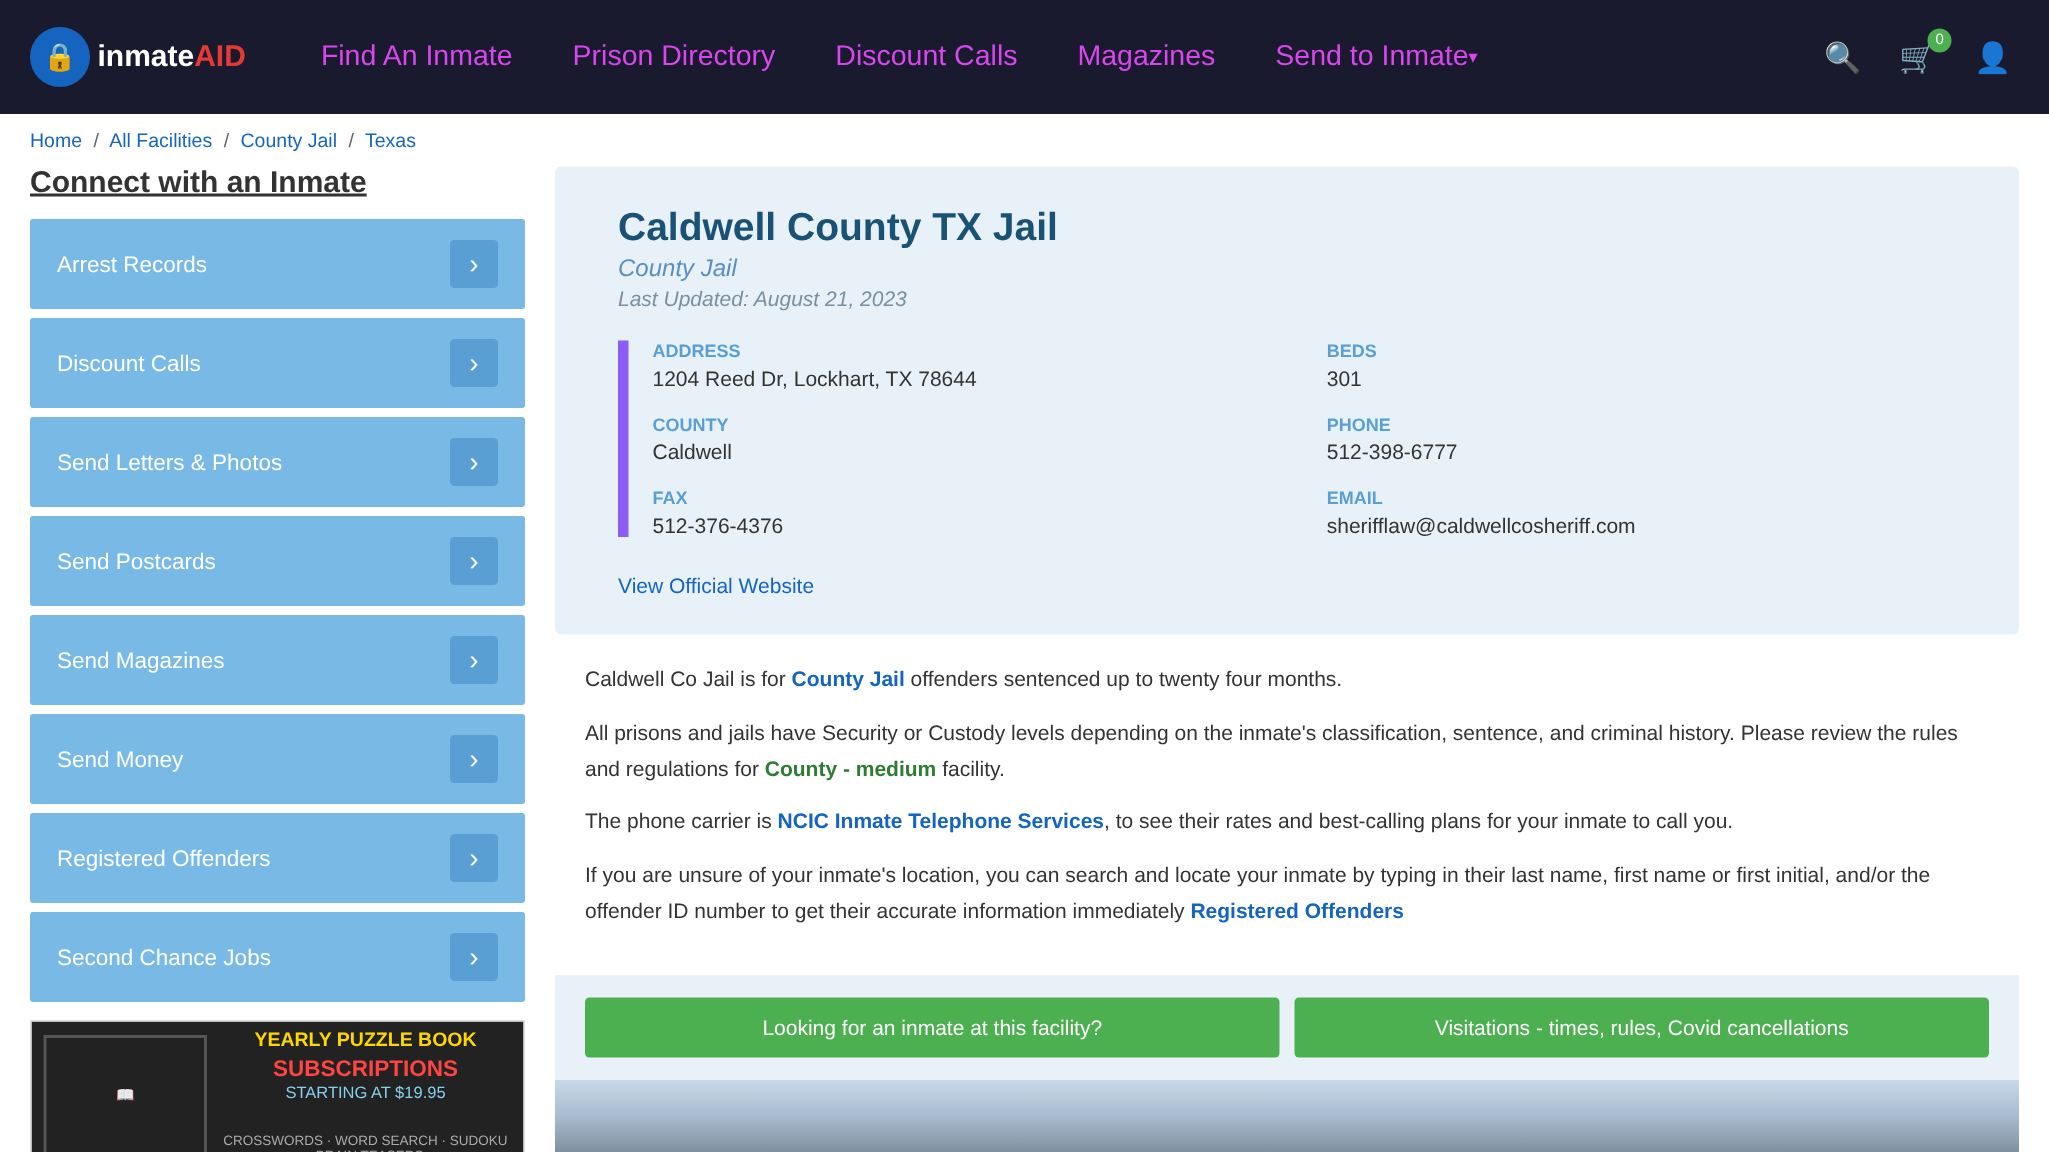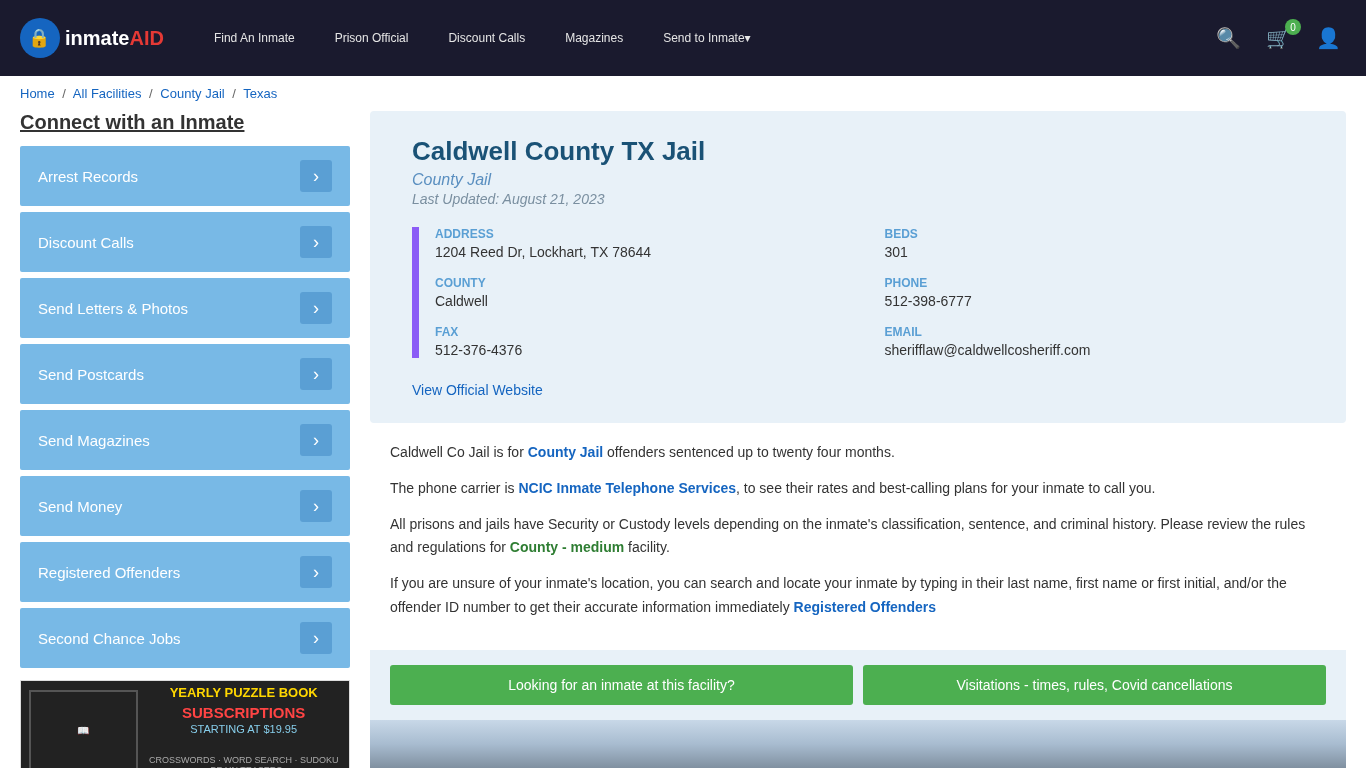--- a/index.html
+++ b/index.html
@@ -32,24 +32,24 @@
       margin-right: 5px;
     }
     .logo-brand {
       color: #fff;
       font-size: 20px;
       font-weight: bold;
     }
     .logo-brand span { color: #e53935; }
     nav { display: flex; align-items: center; flex: 1; }
     .nav-item {
-      color: #e5e5e5;
+      color: #d946ef;
       text-decoration: none;
       padding: 0 20px;
-      font-size: 12px;
+      font-size: 19px;
       height: 76px;
       display: flex;
       align-items: center;
       cursor: pointer;
       white-space: nowrap;
     }
     .nav-item.dropdown::after { content: ' ▾'; font-size: 12px; }
     .nav-right {
       display: flex;
       align-items: center;
@@ -278,21 +278,21 @@
 <body>
 
 <header>
   <div class="header">
     <div class="logo-area">
       <div class="logo-icon">🔒</div>
       <span class="logo-brand">inmate<span>AID</span></span>
     </div>
     <nav>
       <a class="nav-item">Find An Inmate</a>
-      <a class="nav-item">Prison Official</a>
+      <a class="nav-item">Prison Directory</a>
       <a class="nav-item">Discount Calls</a>
       <a class="nav-item">Magazines</a>
       <a class="nav-item dropdown">Send to Inmate</a>
     </nav>
     <div class="nav-right">
       <div class="nav-icon">🔍</div>
       <div class="nav-icon" style="position:relative;">
         🛒
         <div class="cart-badge">0</div>
       </div>
@@ -400,24 +400,24 @@
       </div>
 
       <a class="official-link" href="#">View Official Website</a>
     </div>
 
     <div class="description">
       <p>
         <span>Caldwell Co Jail is for </span><a class="desc-link" href="#">County Jail</a><span> offenders sentenced up to twenty four months.</span>
       </p>
       <p>
-        <span>The phone carrier is </span><a class="desc-link" href="#">NCIC Inmate Telephone Services</a><span>, to see their rates and best-calling plans for your inmate to call you.</span>
+        <span>All prisons and jails have Security or Custody levels depending on the inmate's classification, sentence, and criminal history. Please review the rules and regulations for </span><a class="desc-link green" href="#">County - medium</a><span> facility.</span>
       </p>
       <p>
-        <span>All prisons and jails have Security or Custody levels depending on the inmate's classification, sentence, and criminal history. Please review the rules and regulations for </span><a class="desc-link green" href="#">County - medium</a><span> facility.</span>
+        <span>The phone carrier is </span><a class="desc-link" href="#">NCIC Inmate Telephone Services</a><span>, to see their rates and best-calling plans for your inmate to call you.</span>
       </p>
       <p>
         <span>If you are unsure of your inmate's location, you can search and locate your inmate by typing in their last name, first name or first initial, and/or the offender ID number to get their accurate information immediately </span><a class="desc-link" href="#">Registered Offenders</a>
       </p>
     </div>
 
     <div class="action-buttons">
       <button class="btn-green">Looking for an inmate at this facility?</button>
       <button class="btn-green">Visitations - times, rules, Covid cancellations</button>
     </div>

